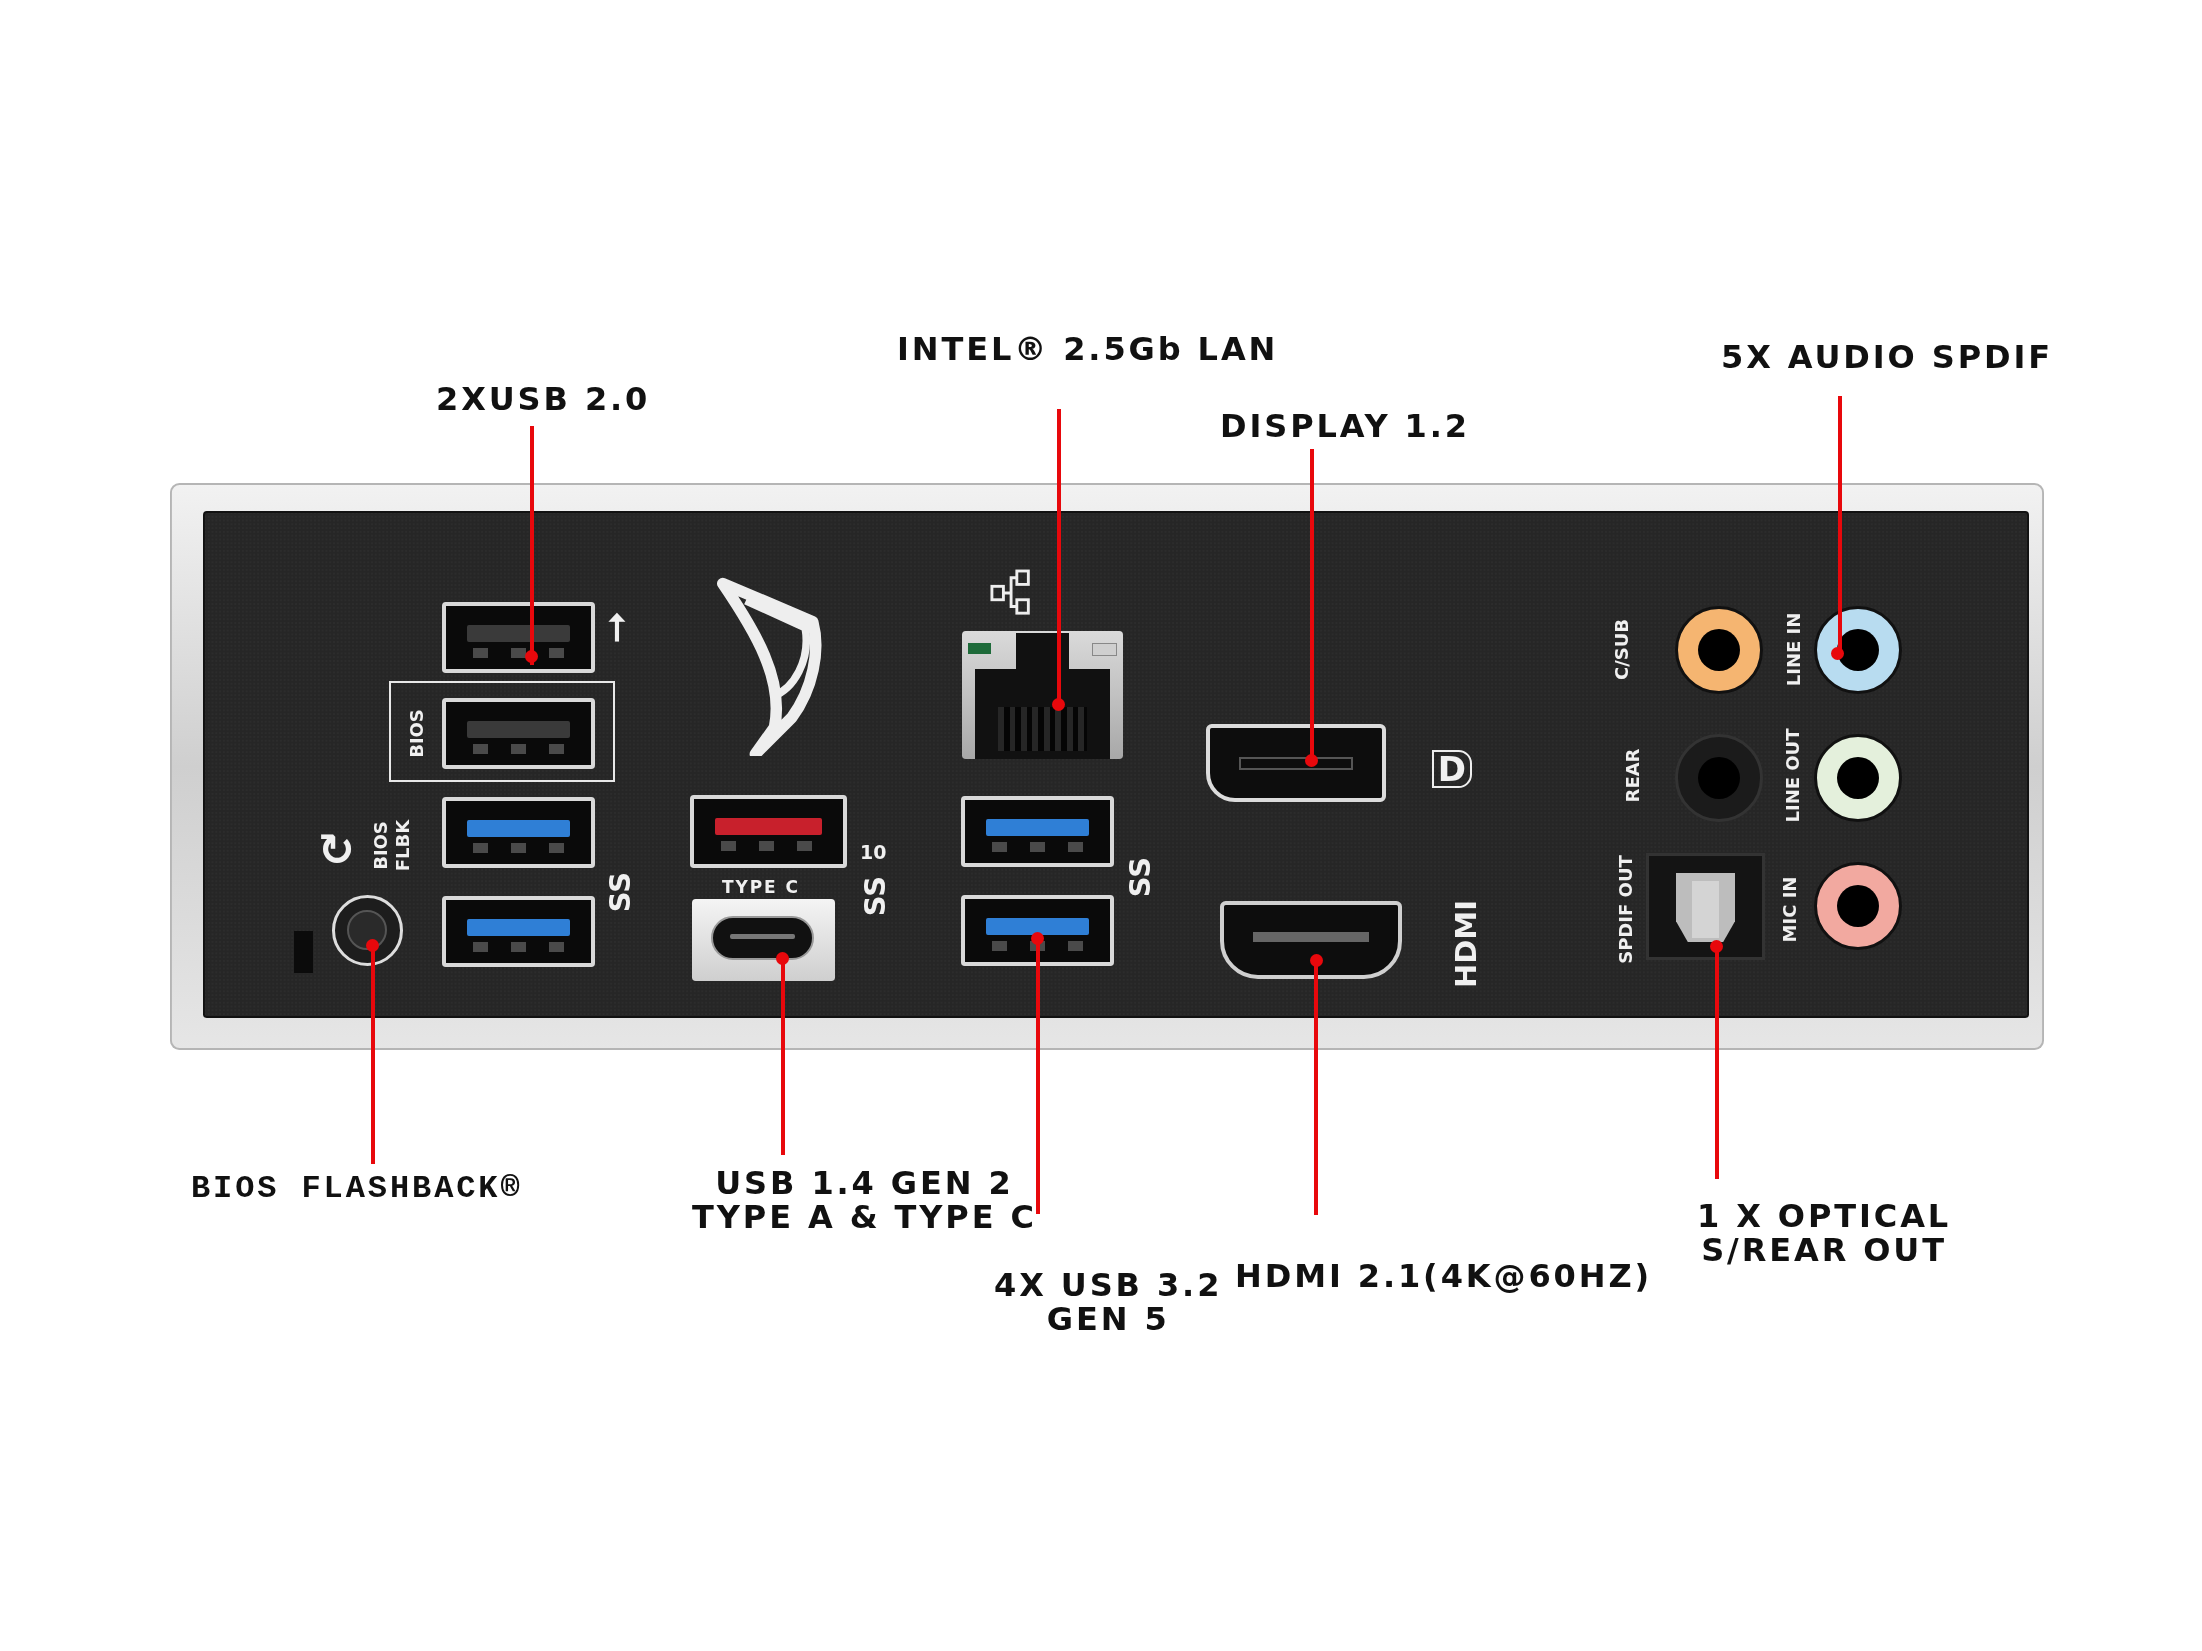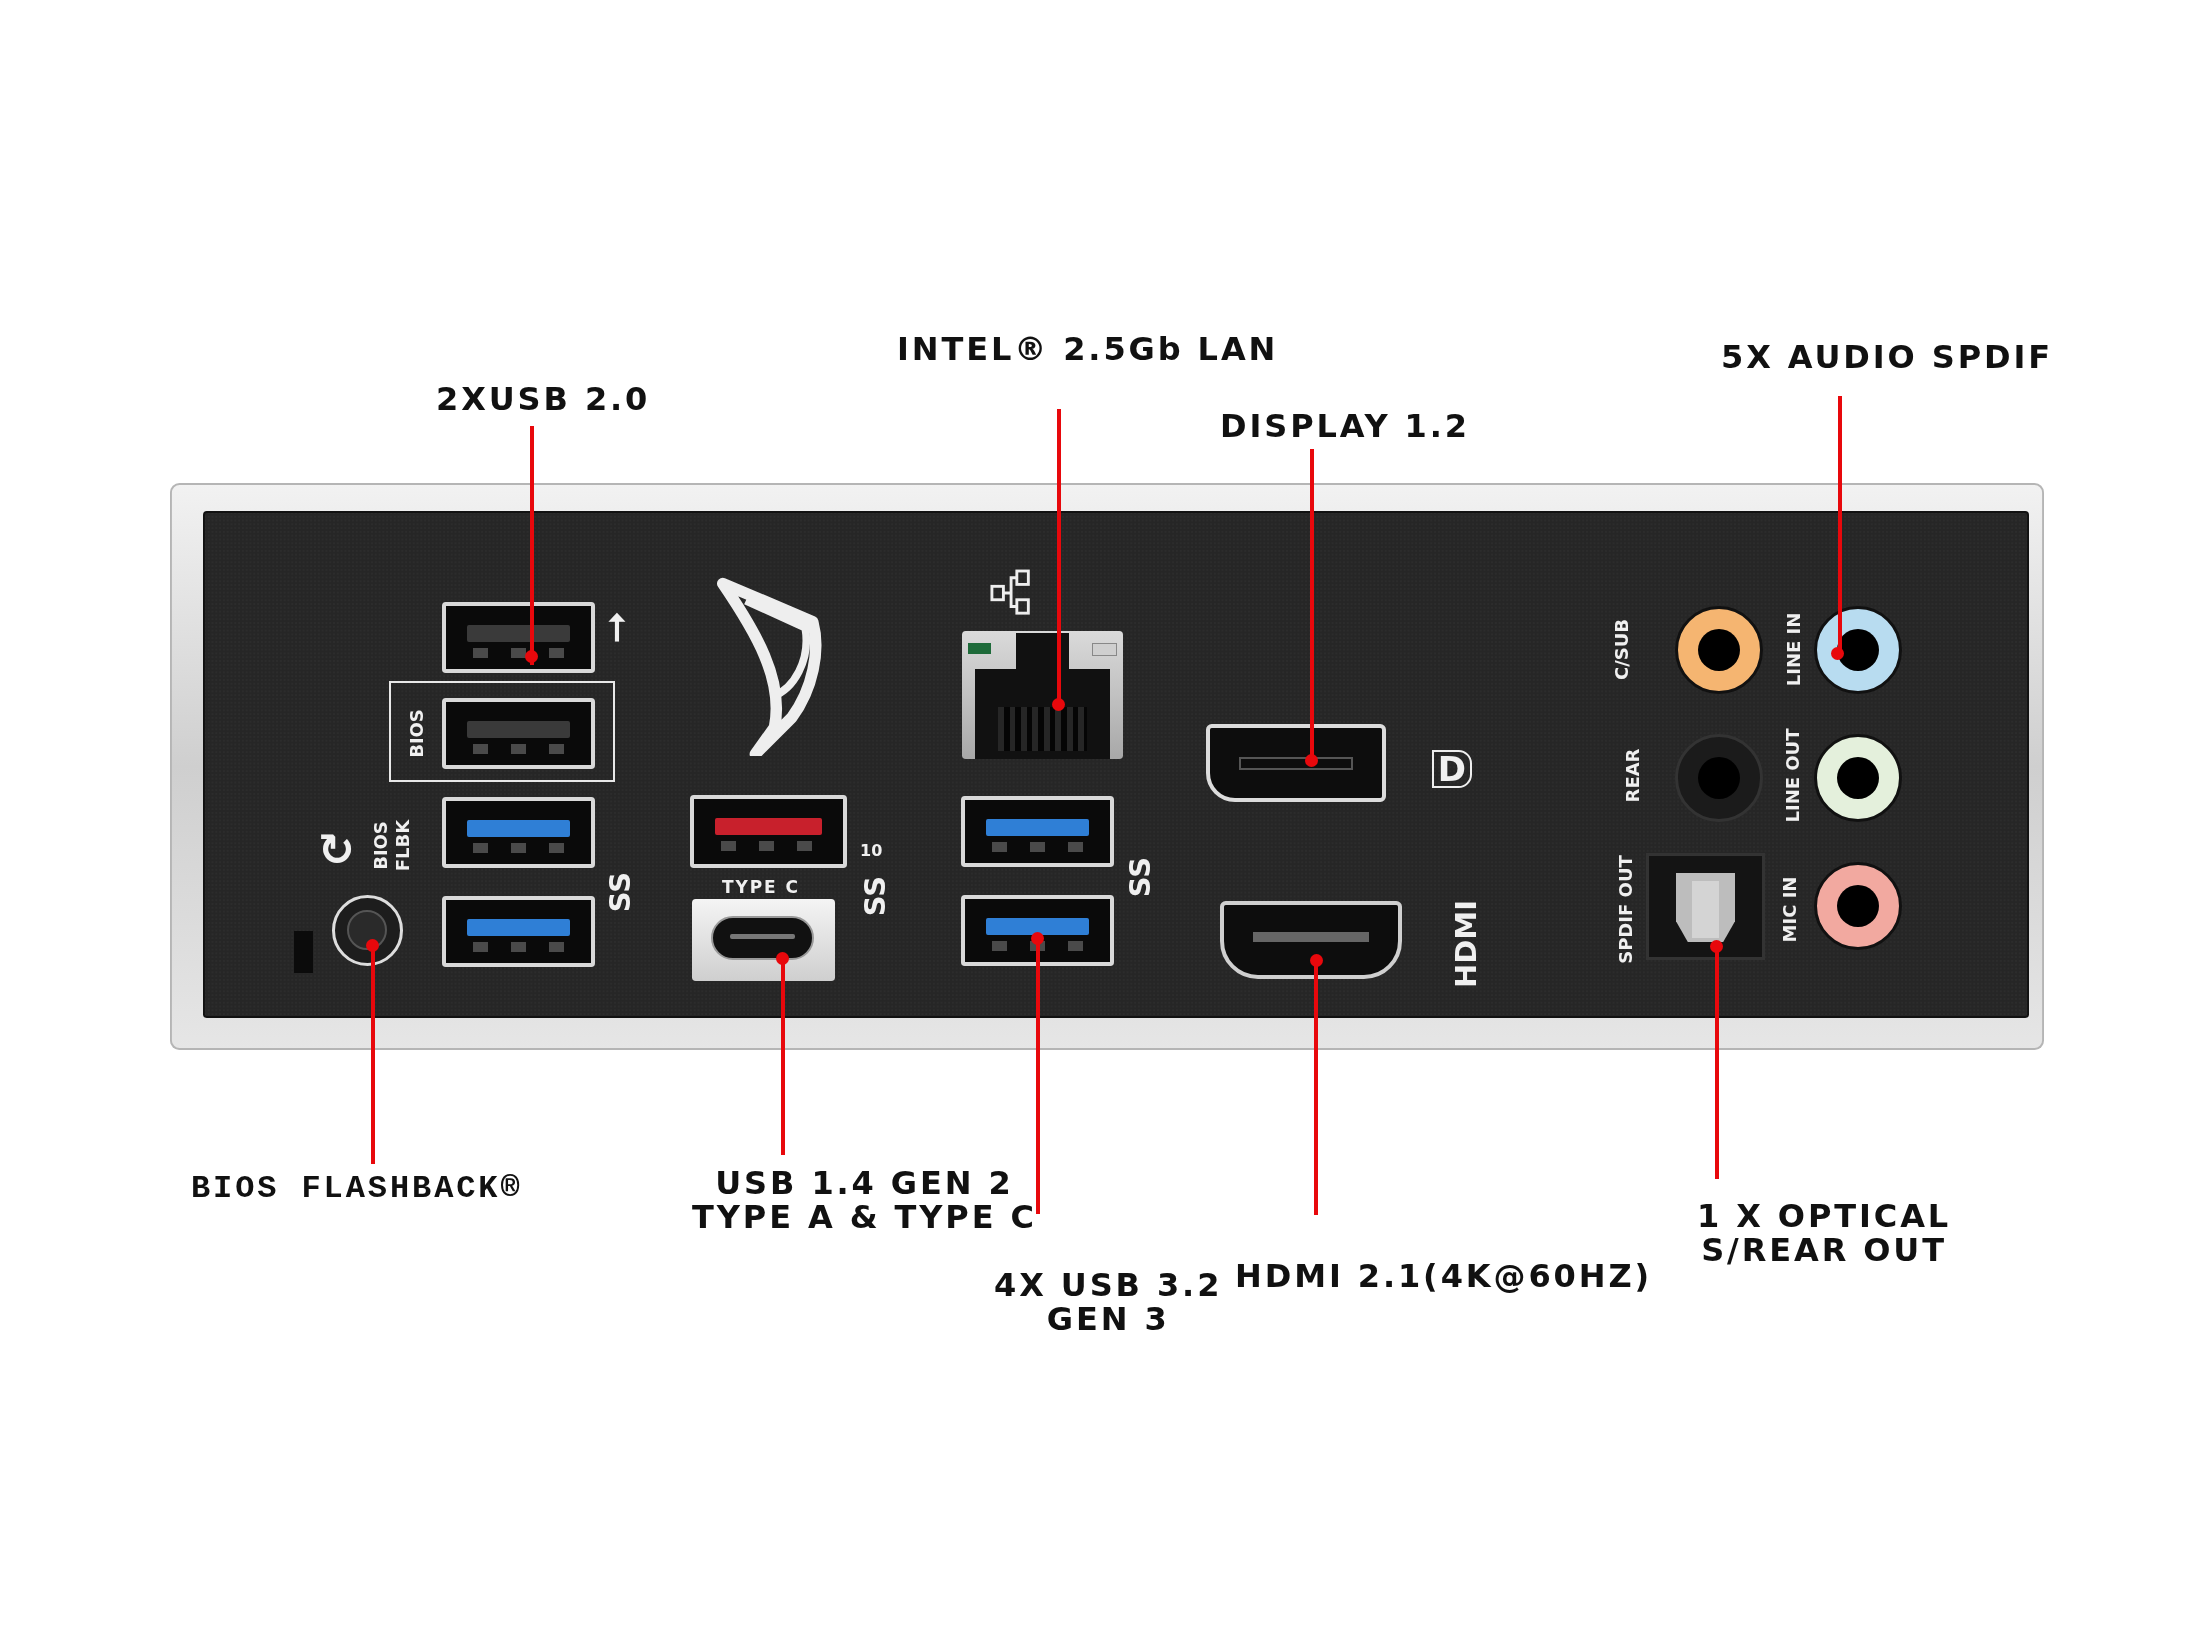--- a/index.html
+++ b/index.html
@@ -73,21 +73,21 @@
 <div class="port usb" style="left:690px;top:795px;width:157px;height:73px;">
   <div class="tongue" style="background:#c8202c;"></div>
     <div class="pins"></div>
 </div>
 <div class="silk" style="left:722px;top:877px;font-size:17px;letter-spacing:1.9px;">TYPE C</div>
 <div style="position:absolute;left:692px;top:899px;width:143px;height:82px;background:linear-gradient(#f4f4f4,#cfcfcf);border-radius:3.8px;">
   <div style="position:absolute;left:19px;top:17px;width:103px;height:44px;border-radius:22px;background:#111;border:2.9px solid #999;box-sizing:border-box;">
     <div style="position:absolute;left:17px;right:17px;top:16.3px;height:4.8px;background:#777;border-radius:1.9px;"></div>
   </div>
 </div>
-<div class="silk" style="left:860px;top:841px;font-size:16px;">10</div>
+<div class="silk" style="left:860px;top:841px;font-size:19px;">10</div>
 <div class="silk vert" style="left:855px;top:879px;font-size:29px;">SS</div>
 
 <svg style="position:absolute;left:990px;top:569px;" width="46" height="50" viewBox="0 0 48 52">
   <g fill="none" stroke="#eee" stroke-width="3">
     <rect x="2" y="18" width="12" height="14"></rect>
       <rect x="28" y="2" width="12" height="14"></rect>
       <rect x="28" y="32" width="12" height="14"></rect>
     <path d="M14 25 H22 V9 H28 M22 25 V39 H28"></path>
   </g>
 </svg>
@@ -178,20 +178,20 @@
 <div class="label" style="left:897px;top:332px;">INTEL® 2.5Gb LAN</div>
 <div class="label" style="left:1220px;top:409px;">DISPLAY 1.2</div>
 <div class="label" style="left:1721px;top:340px;">5X AUDIO SPDIF</div>
 <div class="label" style="left:191px;top:1172px;font-family:Liberation Mono, monospace;">BIOS FLASHBACK®</div>
 <div class="label" style="left:692px;top:1166px;">
   <div>USB 1.4 GEN 2</div>
   <div>TYPE A &amp; TYPE C</div>
 </div>
 <div class="label" style="left:994px;top:1268px;">
   <div>4X USB 3.2</div>
-  <div>GEN 3</div>
+  <div>GEN 5</div>
 </div>
 <div class="label" style="left:1235px;top:1227px;margin-top:32px;">HDMI 2.1(4K@60HZ)</div>
 <div class="label" style="left:1697px;top:1199px;">
   <div>1 X OPTICAL</div>
   <div>S/REAR OUT</div>
 </div>
 
 
 </body></html>

